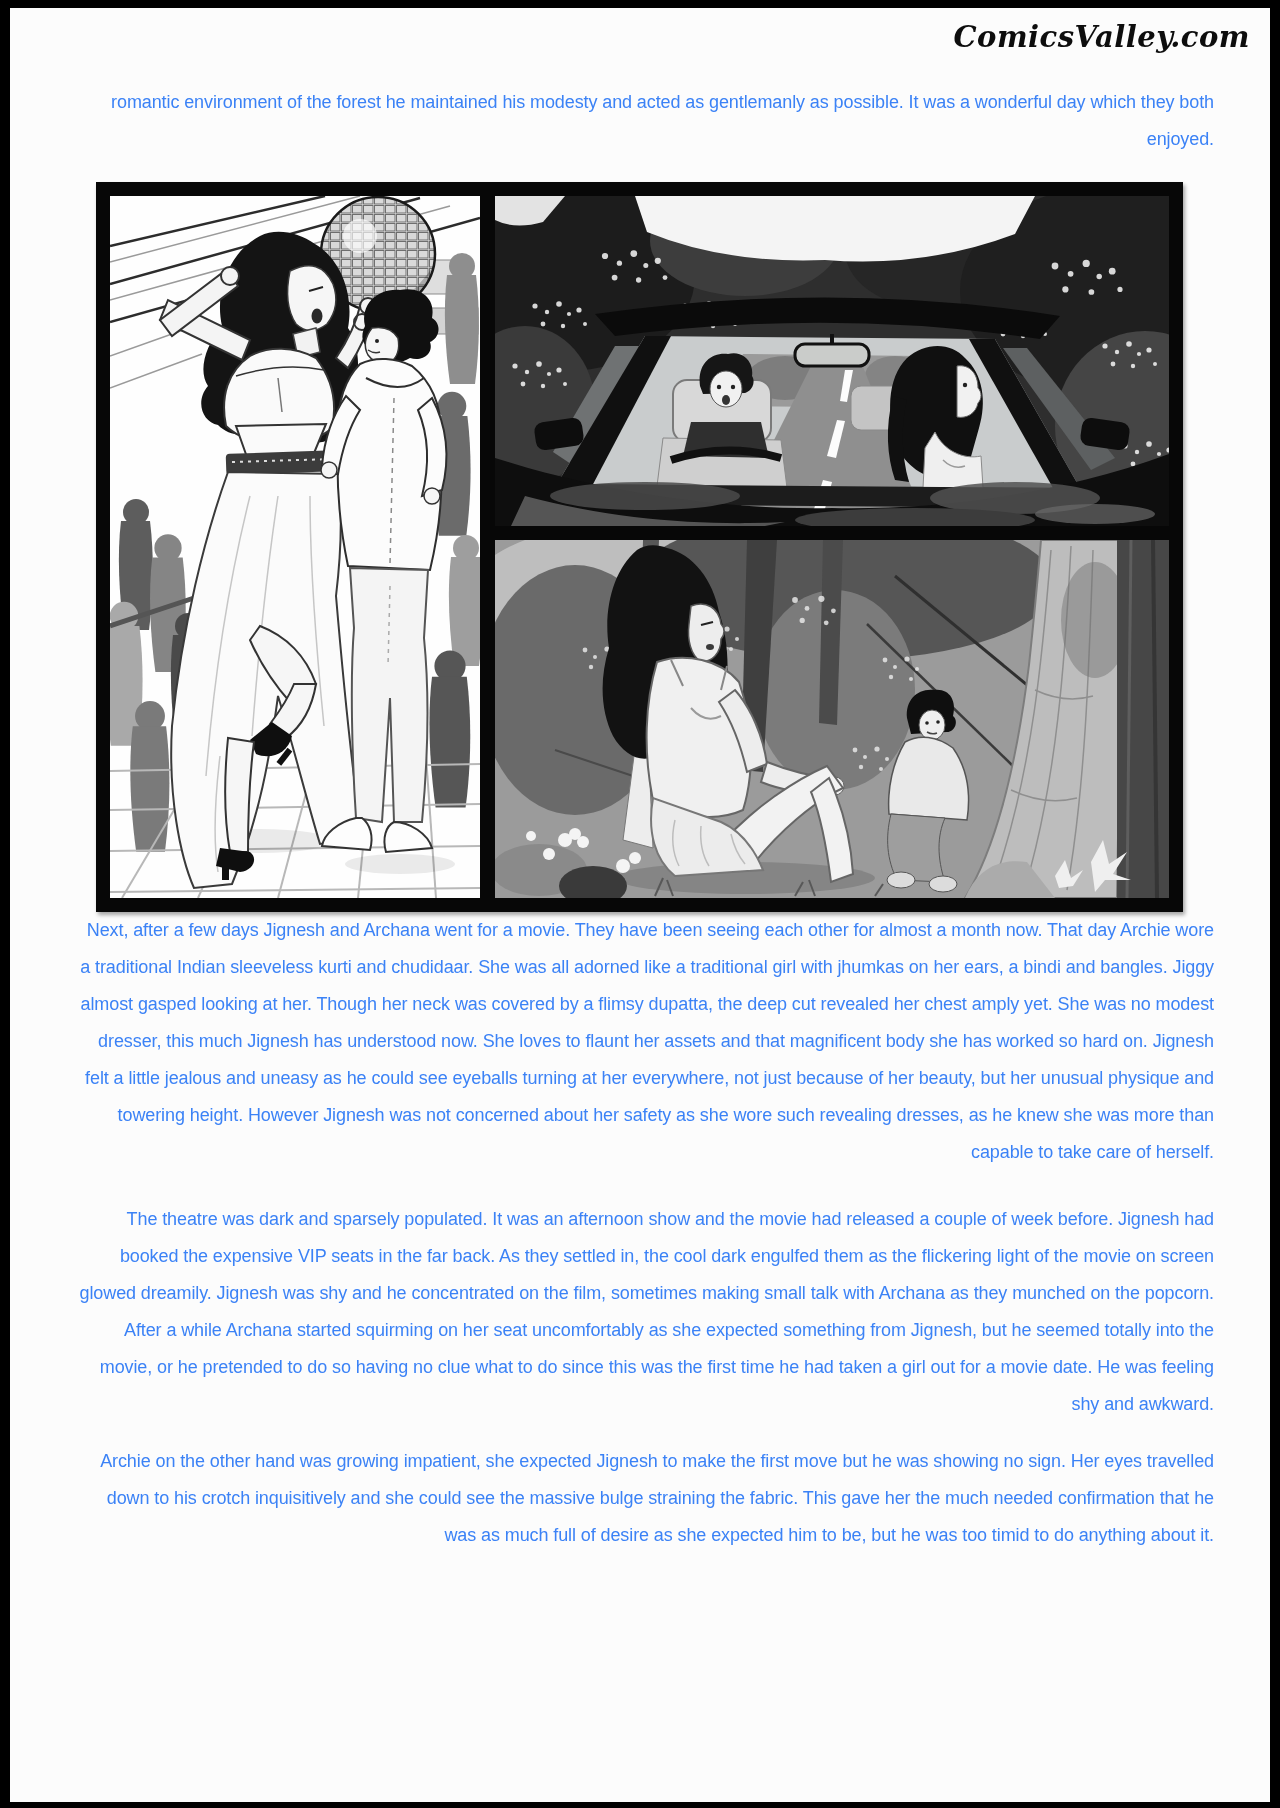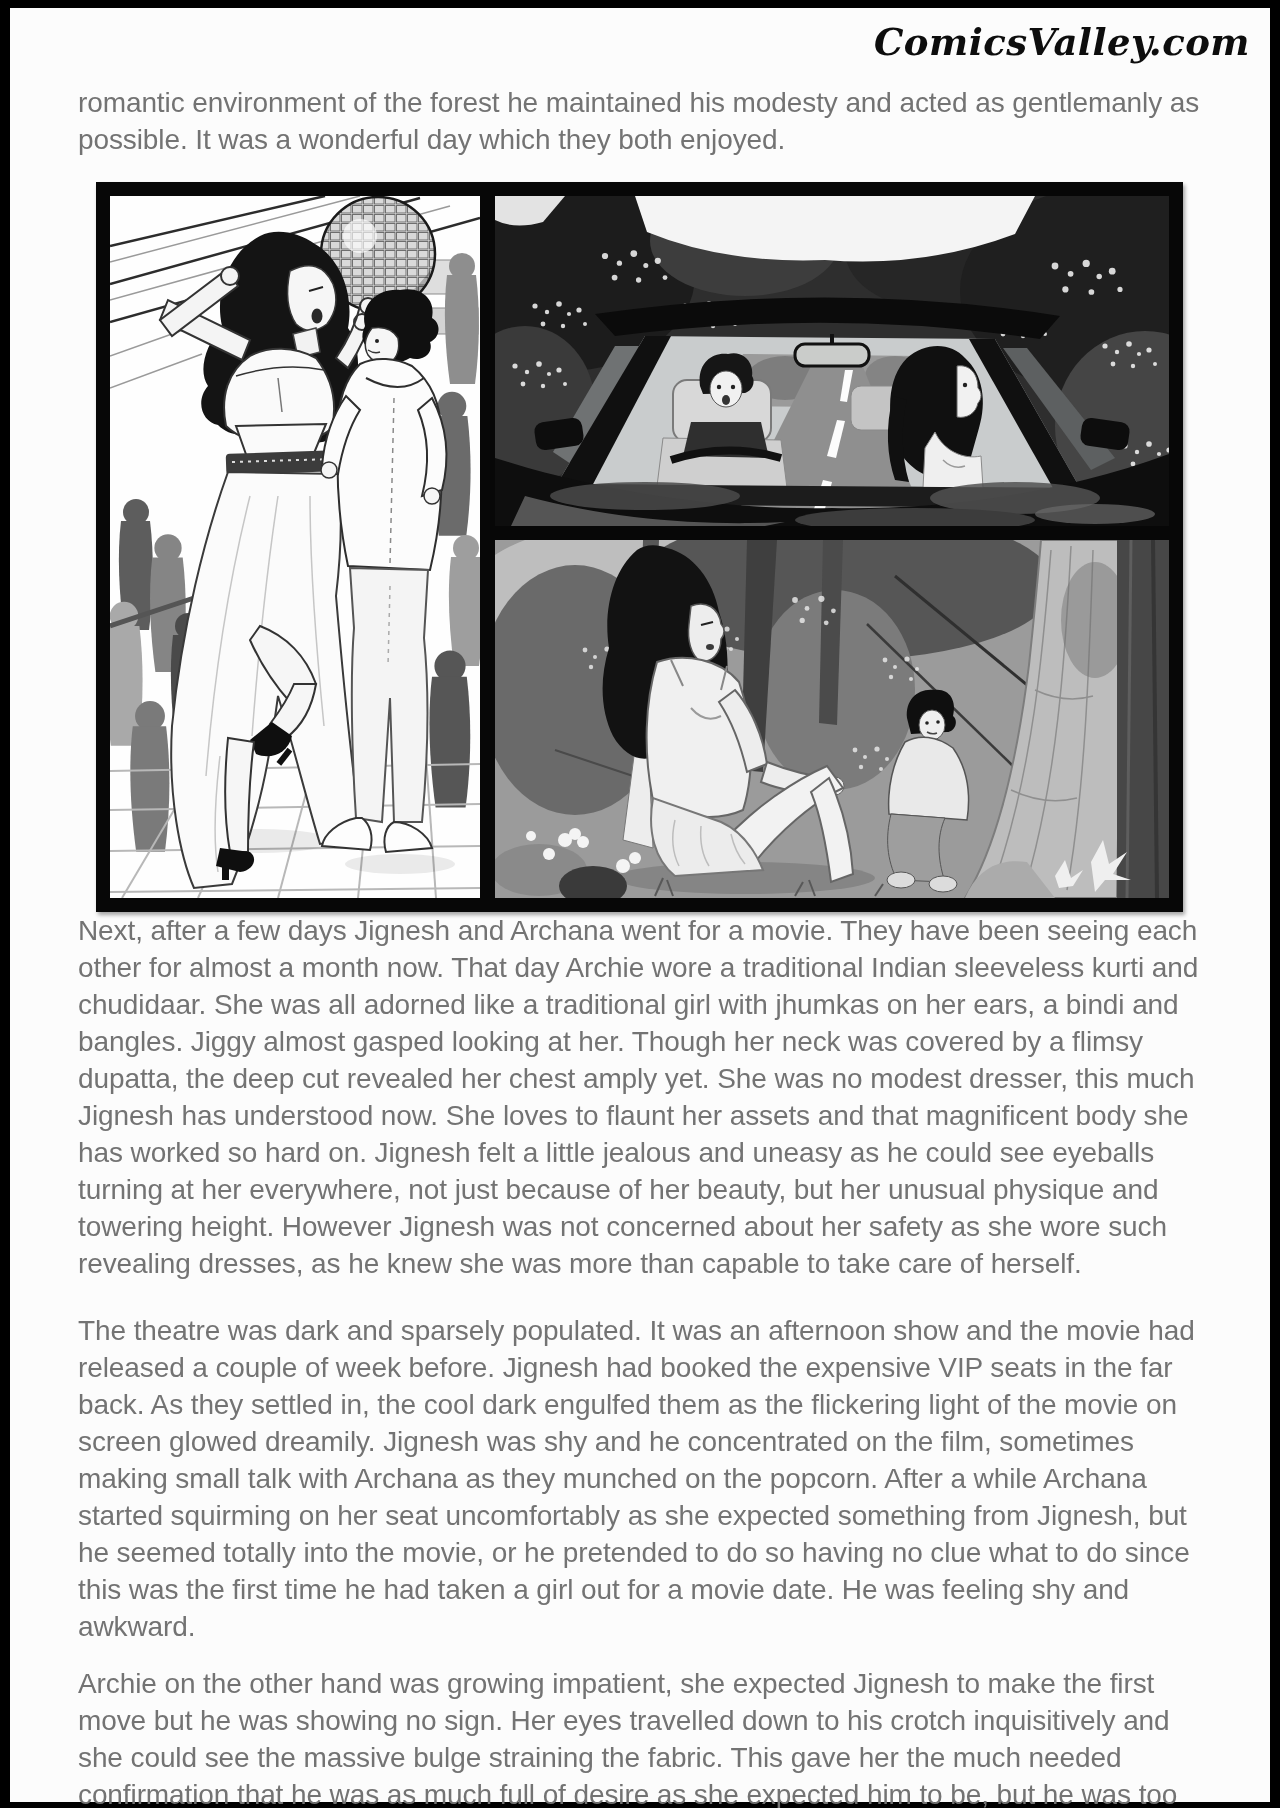--- a/index.html
+++ b/index.html
@@ -1,23 +1,23 @@
 <!DOCTYPE html>
 <html><head>
 <meta charset="utf-8">
 <style>
   html,body{margin:0;padding:0;background:#000;}
   .stage{position:relative;width:1280px;height:1808px;background:#000;overflow:hidden;
          font-family:"Liberation Sans",sans-serif;}
   .page{position:absolute;left:10px;top:8px;right:10px;bottom:6px;background:#fcfcfc;}
   .logo{position:absolute;top:12px;right:20px;
         font-family:"DejaVu Serif",serif;font-style:italic;font-weight:700;
-        font-size:37px;letter-spacing:.5px;color:#0d0d0d;}
+        font-size:29px;letter-spacing:.5px;color:#0d0d0d;}
   .content{position:absolute;left:68px;top:0;width:1136px;padding-top:76px;}
-  .para{margin:0;color:#737373;font-size:28px;line-height:37px;letter-spacing:-.1px;text-align:left;}
+  .para{margin:0;color:#3b82f6;font-size:18px;line-height:37px;letter-spacing:-.1px;text-align:right;}
   .para + .para{margin-top:26px;}
   .para.p3{margin-top:30px;}
   .para.p4{margin-top:20px;}
   figure.comic{margin:24px 0 0 18px;width:1087px;height:730px;background:#070707;
         box-sizing:border-box;padding:14px;display:grid;grid-template-columns:370px 1fr;
         column-gap:15px;box-shadow:2px 3px 4px rgba(0,0,0,.35);}
   .rightcol{display:grid;grid-template-rows:330px 1fr;row-gap:14px;}
   .panel{width:100%;height:100%;overflow:hidden;background:#fff;}
   .panel svg{display:block;width:100%;height:100%;}
 </style>

